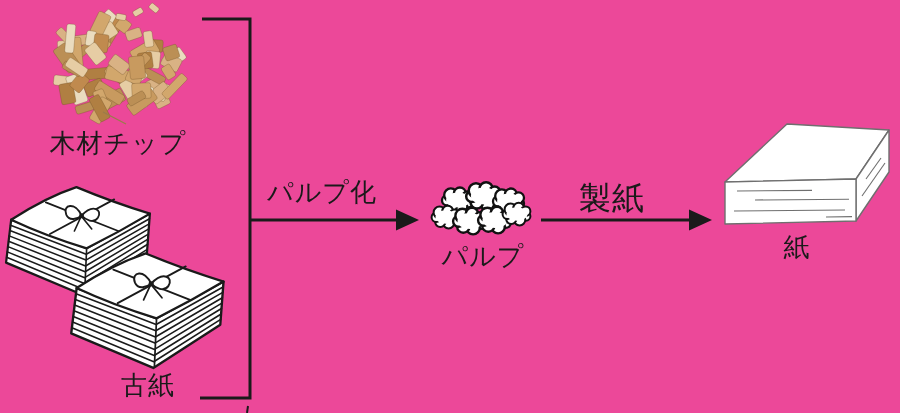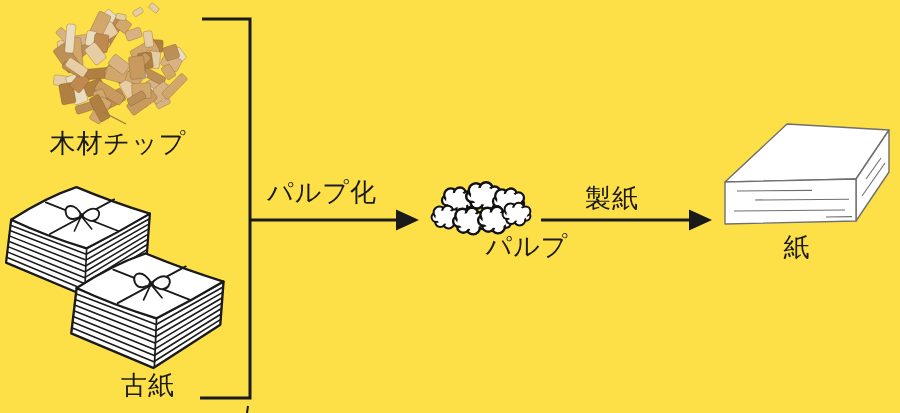--- a/index.html
+++ b/index.html
@@ -5,39 +5,39 @@
   html, body {
     margin: 0;
     padding: 0;
     background: #ffffff;
     font-family: "Liberation Sans", sans-serif;
   }
   .stage {
     position: relative;
     width: 900px;
     height: 413px;
-    background: #fde047;
+    background: #ec4899;
     overflow: hidden;
   }
   .stage svg.art {
     position: absolute;
     left: 0;
     top: 0;
   }
   .label {
     position: absolute;
     transform: translate(-50%, -50%);
     color: #1a1a1a;
     font-size: 26px;
     white-space: nowrap;
     letter-spacing: 1px;
     line-height: 1;
     user-select: none;
   }
-  .label.small { font-size: 26px; }
+  .label.small { font-size: 32px; }
 </style>
 </head>
 <body>
 
 <div class="stage">
 
   <svg class="art" width="900" height="413" viewBox="0 0 900 413">
 
     <g stroke="#1a1a1a" stroke-width="3" fill="none">
       <path d="M202,19 L250,19 L250,398 L200,398"></path>
@@ -249,18 +249,18 @@
       </g>
     </g>
   </svg>
 
   <div class="label" style="left:118px; top:143px;">木材チップ</div>
 
   <div class="label" style="left:148px; top:385px;">古紙</div>
 
   <div class="label" style="left:322px; top:192px;">パルプ化</div>
 
-  <div class="label" style="left:483px; top:246px;margin-left:44px;">パルプ</div>
+  <div class="label" style="left:483px; top:256px;">パルプ</div>
 
   <div class="label small" style="left:612px; top:198px;">製紙</div>
 
   <div class="label" style="left:797px; top:247px;">紙</div>
 </div>
 
 </body></html>

